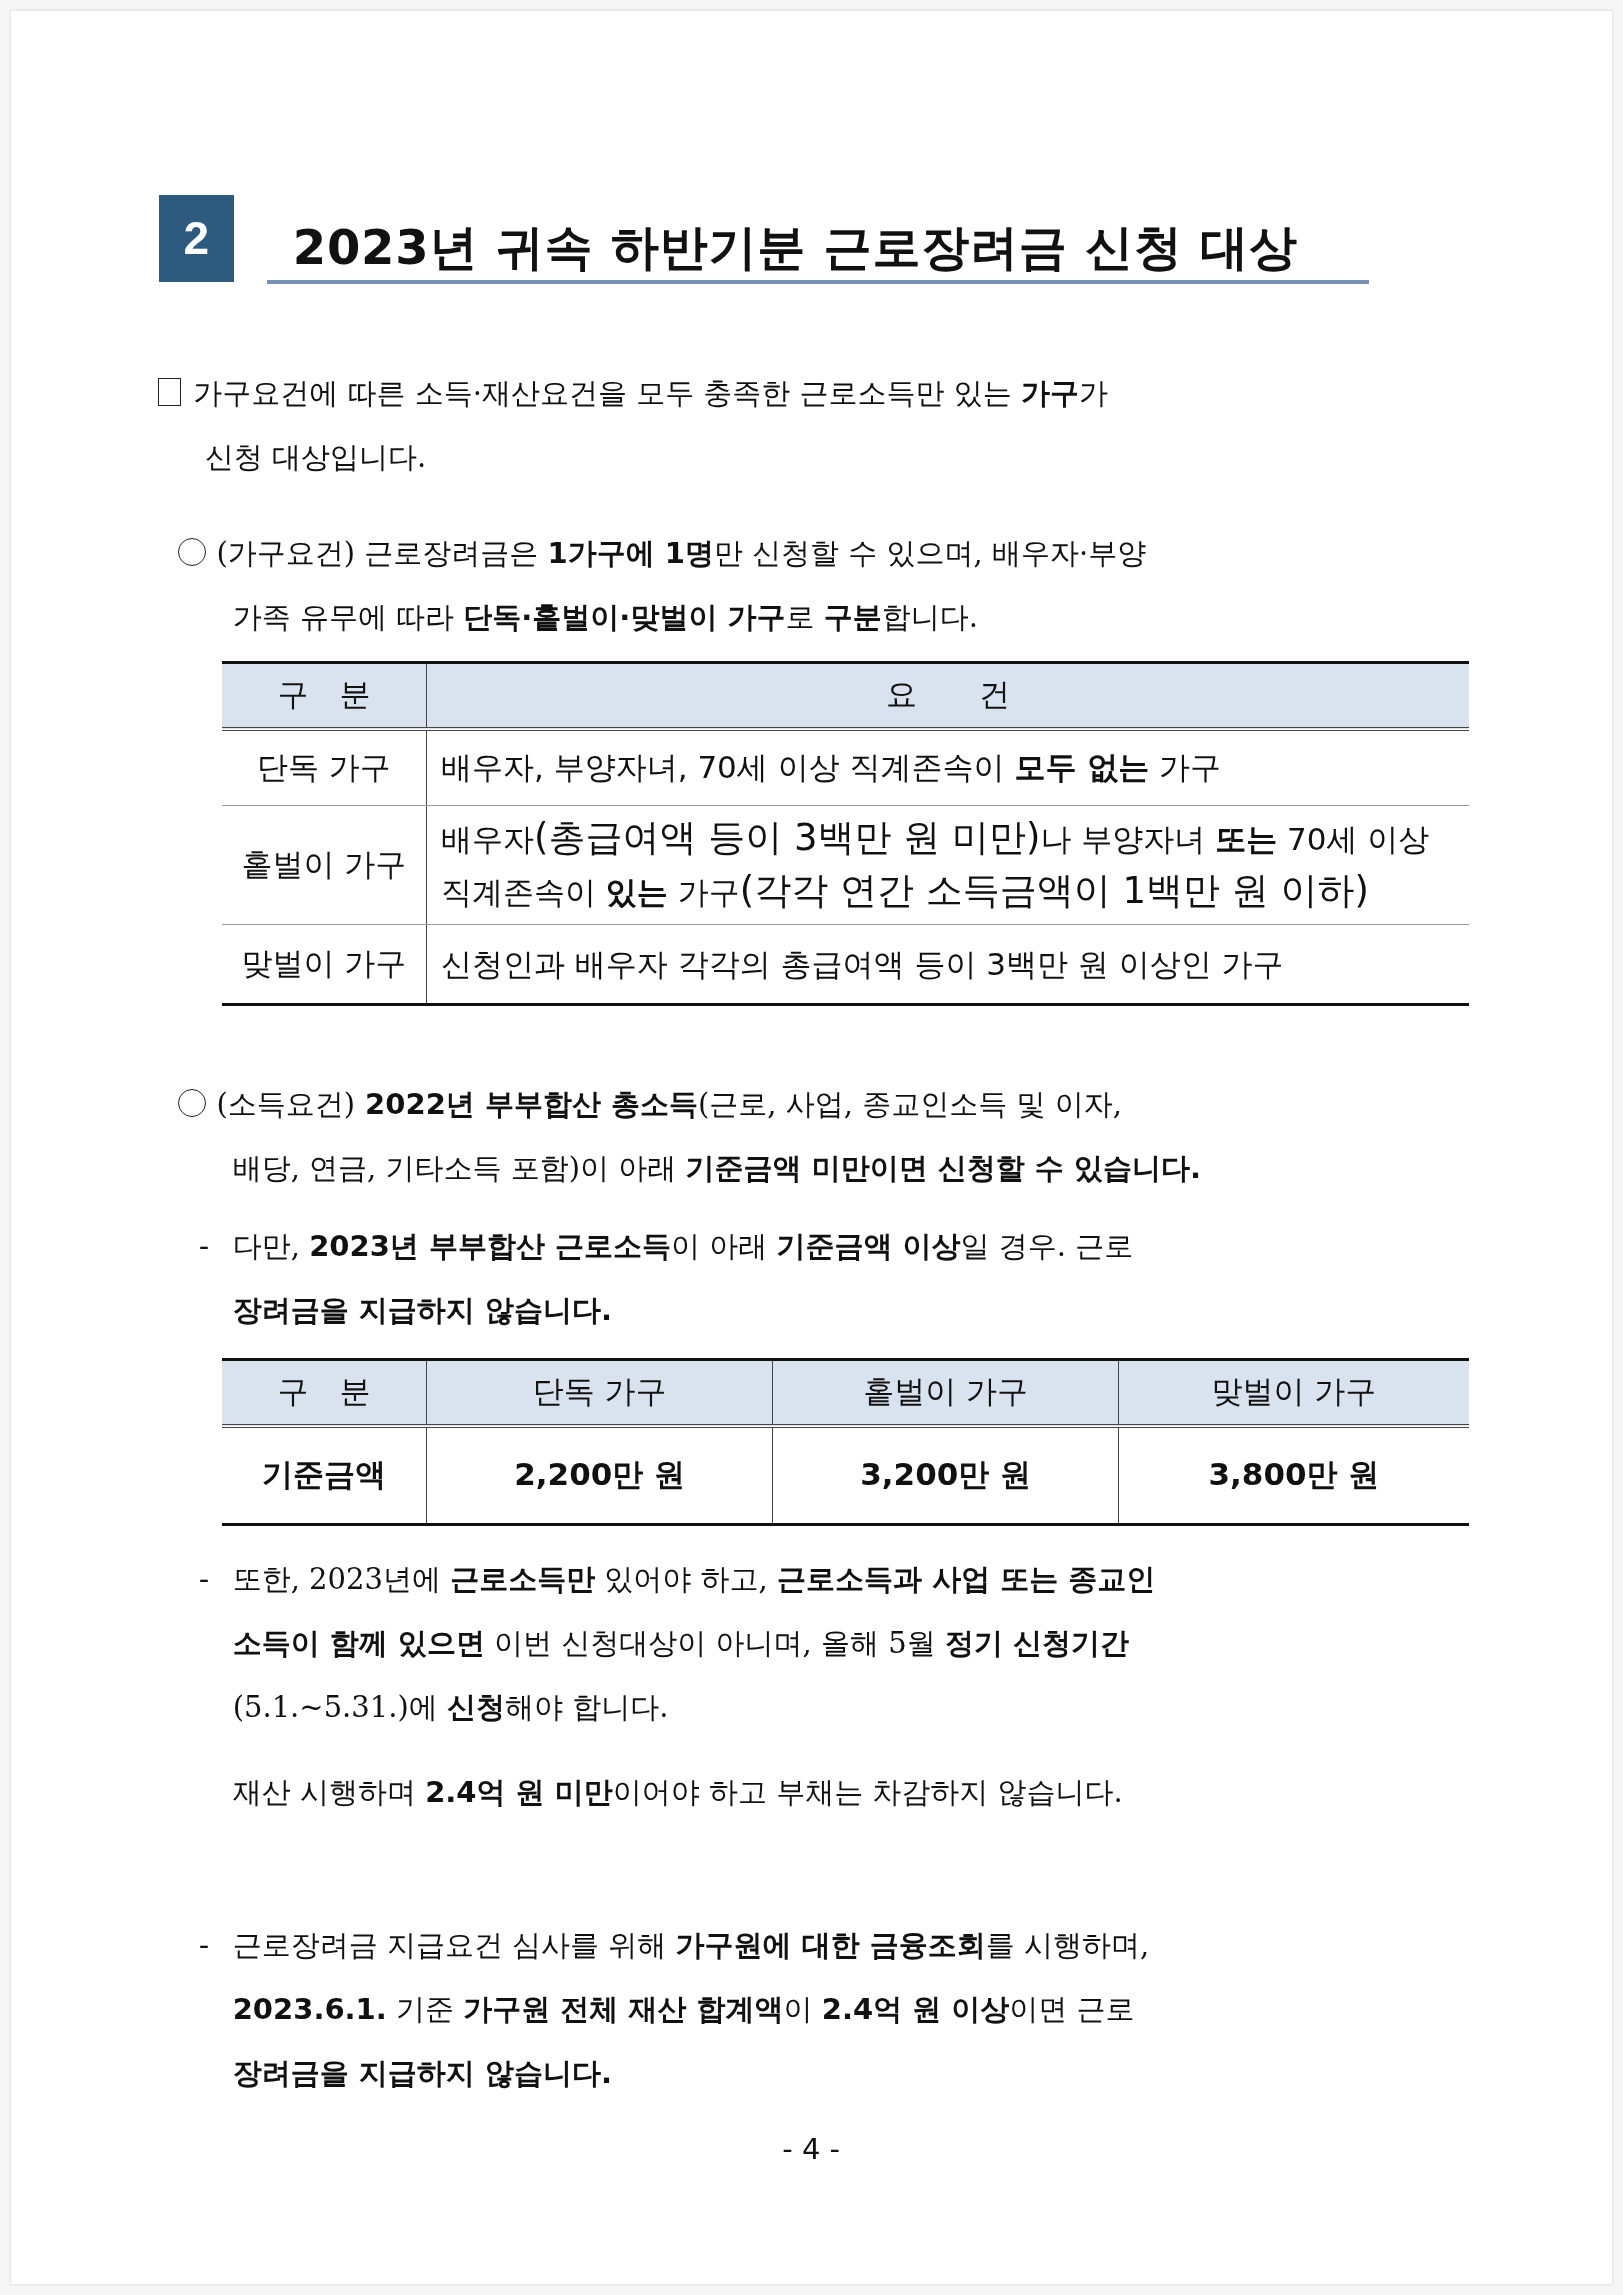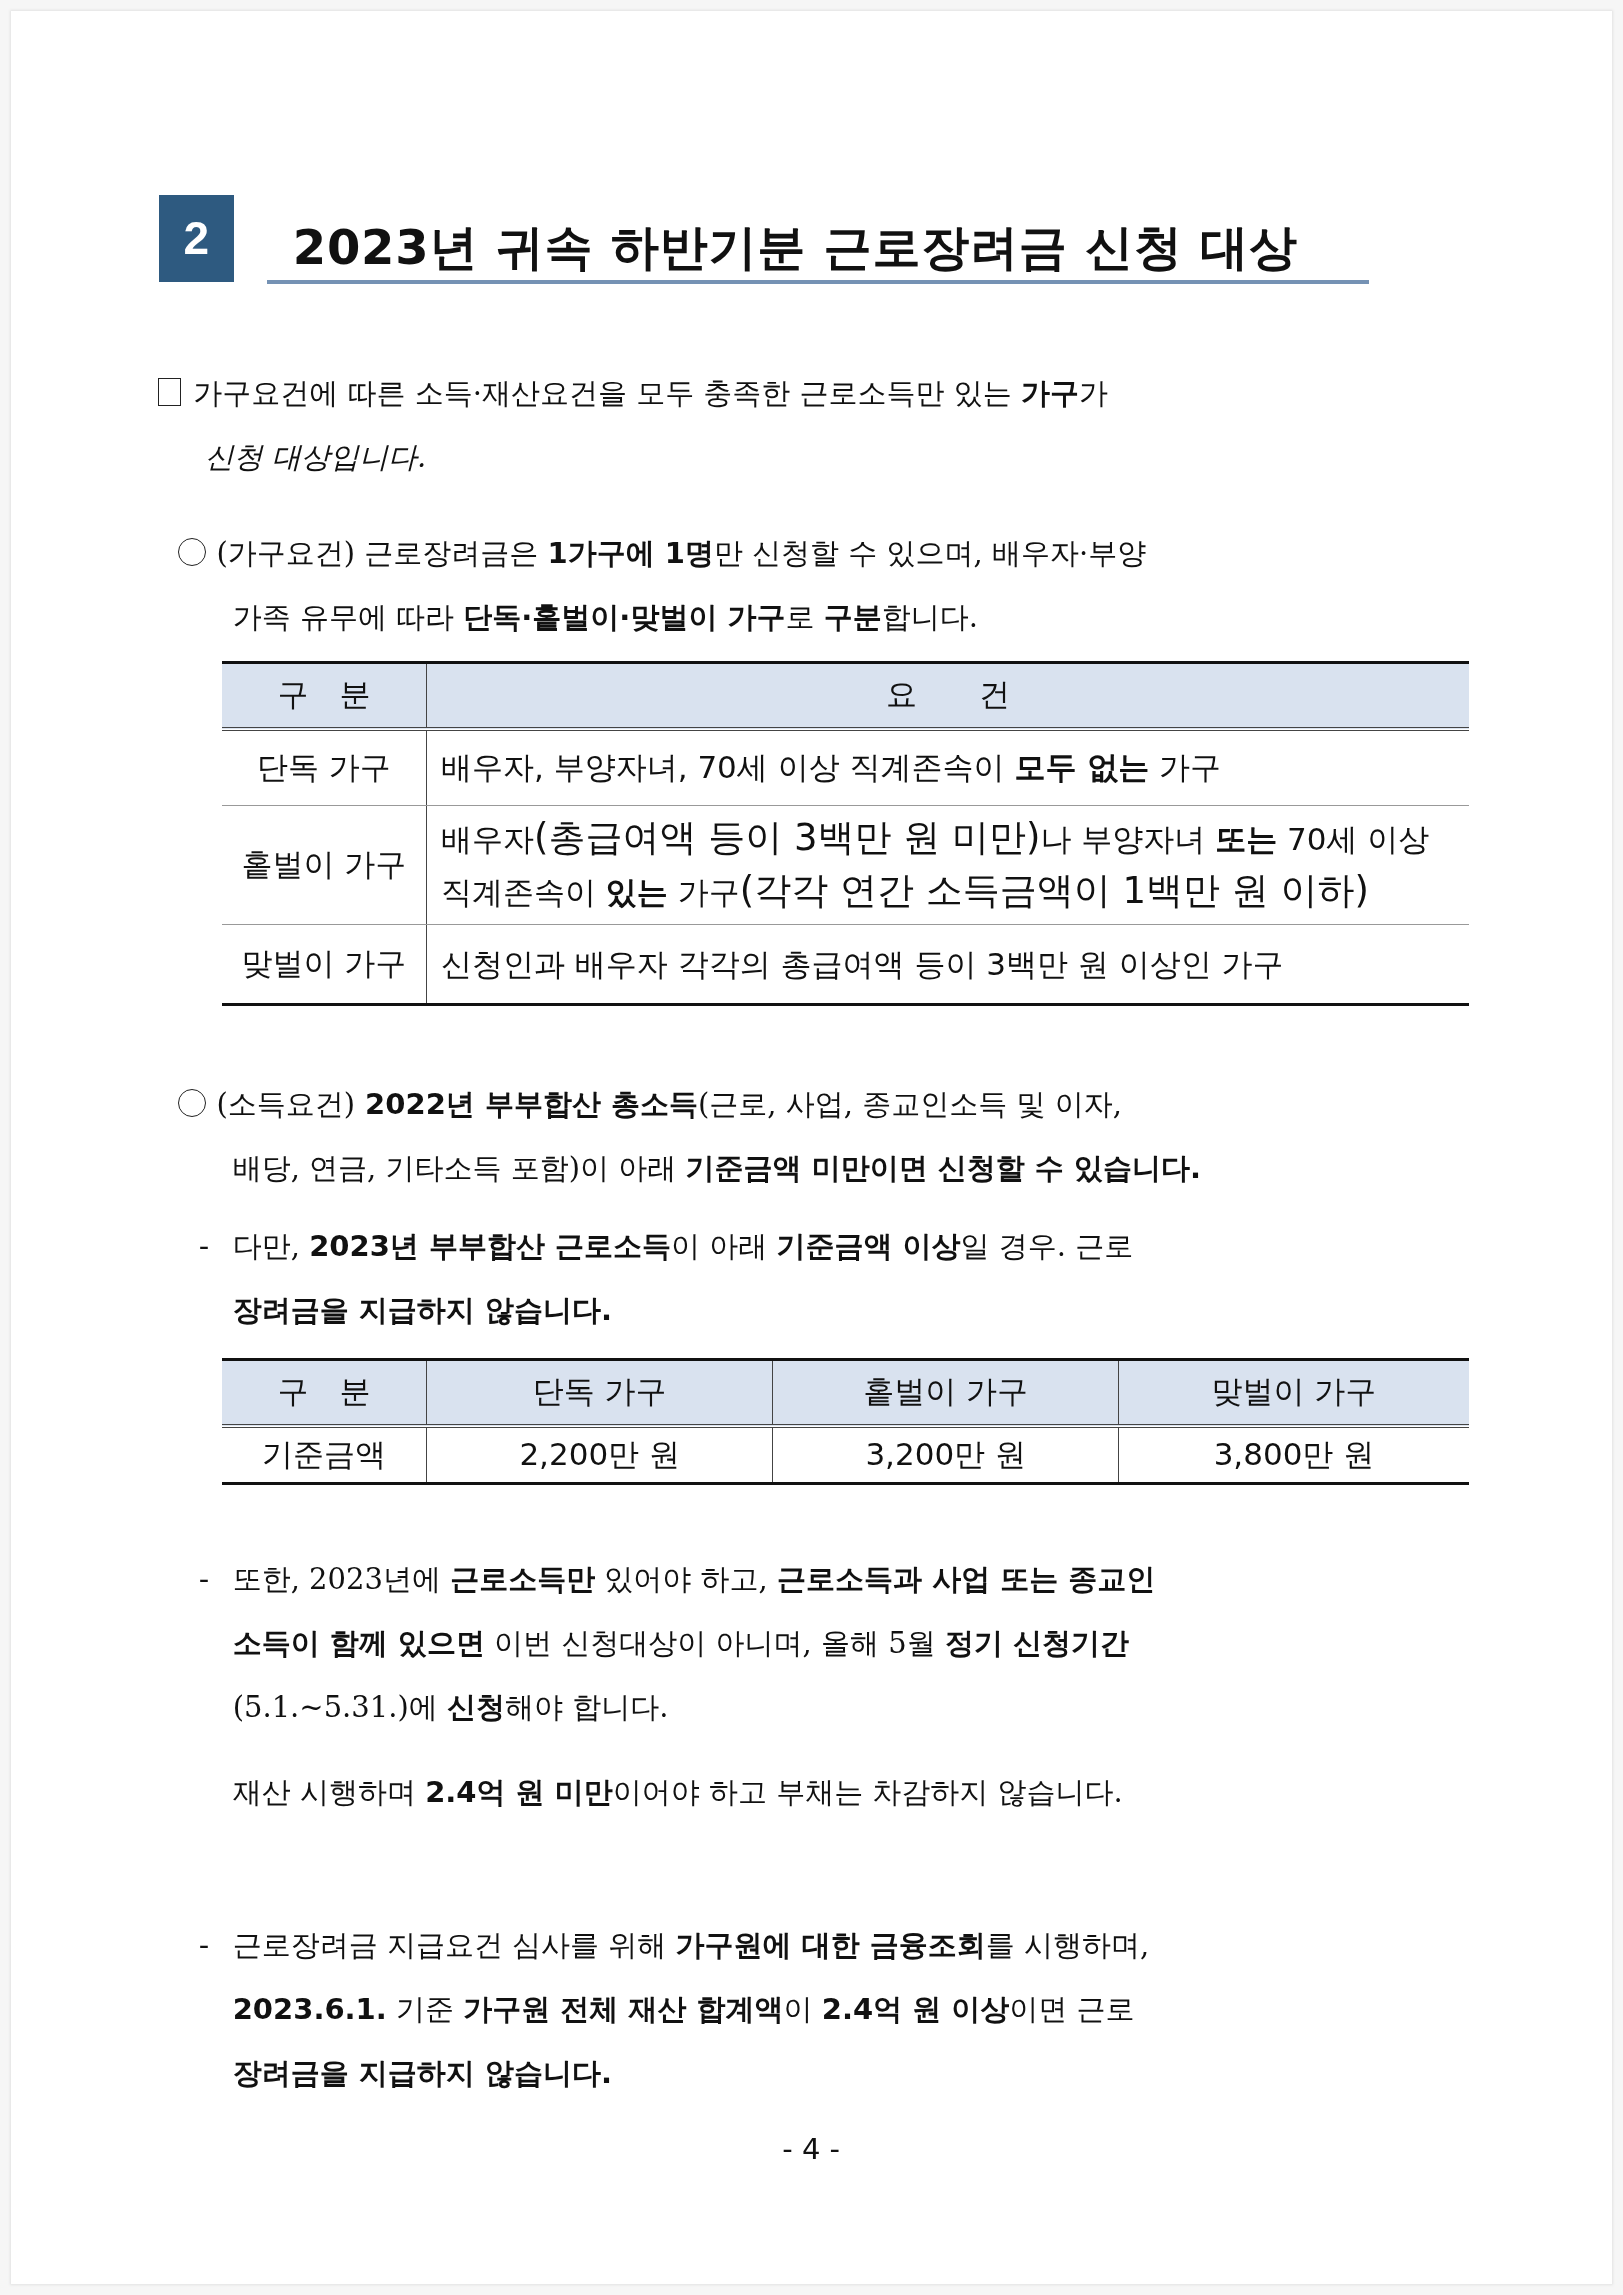--- a/index.html
+++ b/index.html
@@ -92,21 +92,21 @@
 <body>
 
 <div class="page">
 
   <div class="abs sec-badge">2</div>
   <div class="abs sec-title">2023년 귀속 하반기분 근로장려금 신청 대상</div>
   <div class="abs sec-rule"></div>
 
   <div class="abs para" style="left:147px; top:350px;">
     <div><span class="sq-box"></span><span>가구요건에 따른 소득·재산요건을 모두 충족한 근로소득만 있는 </span><b>가구</b><span>가</span></div>
-    <div style="padding-left:47px;font-style:italic;">신청 대상입니다.</div>
+    <div style="padding-left:47px;">신청 대상입니다.</div>
   </div>
 
   <div class="abs para" style="left:167px; top:510px;">
     <div><span class="circle"></span><span>(가구요건)</span><span> 근로장려금은 </span><b>1가구에 1명</b><span>만 신청할 수 있으며, 배우자·부양</span></div>
     <div style="padding-left:55px;"><span>가족 유무에 따라 </span><b>단독·홑벌이·맞벌이 가구</b><span>로 </span><b>구분</b><span>합니다.</span></div>
   </div>
 
   <table class="tbl" style="left:211px; top:650px; width:1247px;">
     <colgroup>
         <col style="width:205px">
@@ -152,21 +152,21 @@
         <col style="width:346px">
         <col>
       </colgroup>
     <tbody>
         <tr>
       <th>구　분</th>
       <th>단독 가구</th>
       <th>홑벌이 가구</th>
       <th>맞벌이 가구</th>
     </tr>
-    <tr class="last" style="height:58px;">
+    <tr class="last" style="height:99px;font-weight:bold;">
       <td class="cat">기준금액</td>
       <td>2,200만 원</td>
       <td>3,200만 원</td>
       <td>3,800만 원</td>
     </tr>
   </tbody>
     </table>
 
   <div class="abs para" style="left:188px; top:1536px;">
     <div><span class="marker">-</span><span>또한, 2023년에 </span><b>근로소득만</b><span> 있어야 하고, </span><b>근로소득과 사업 또는 종교인</b></div>

